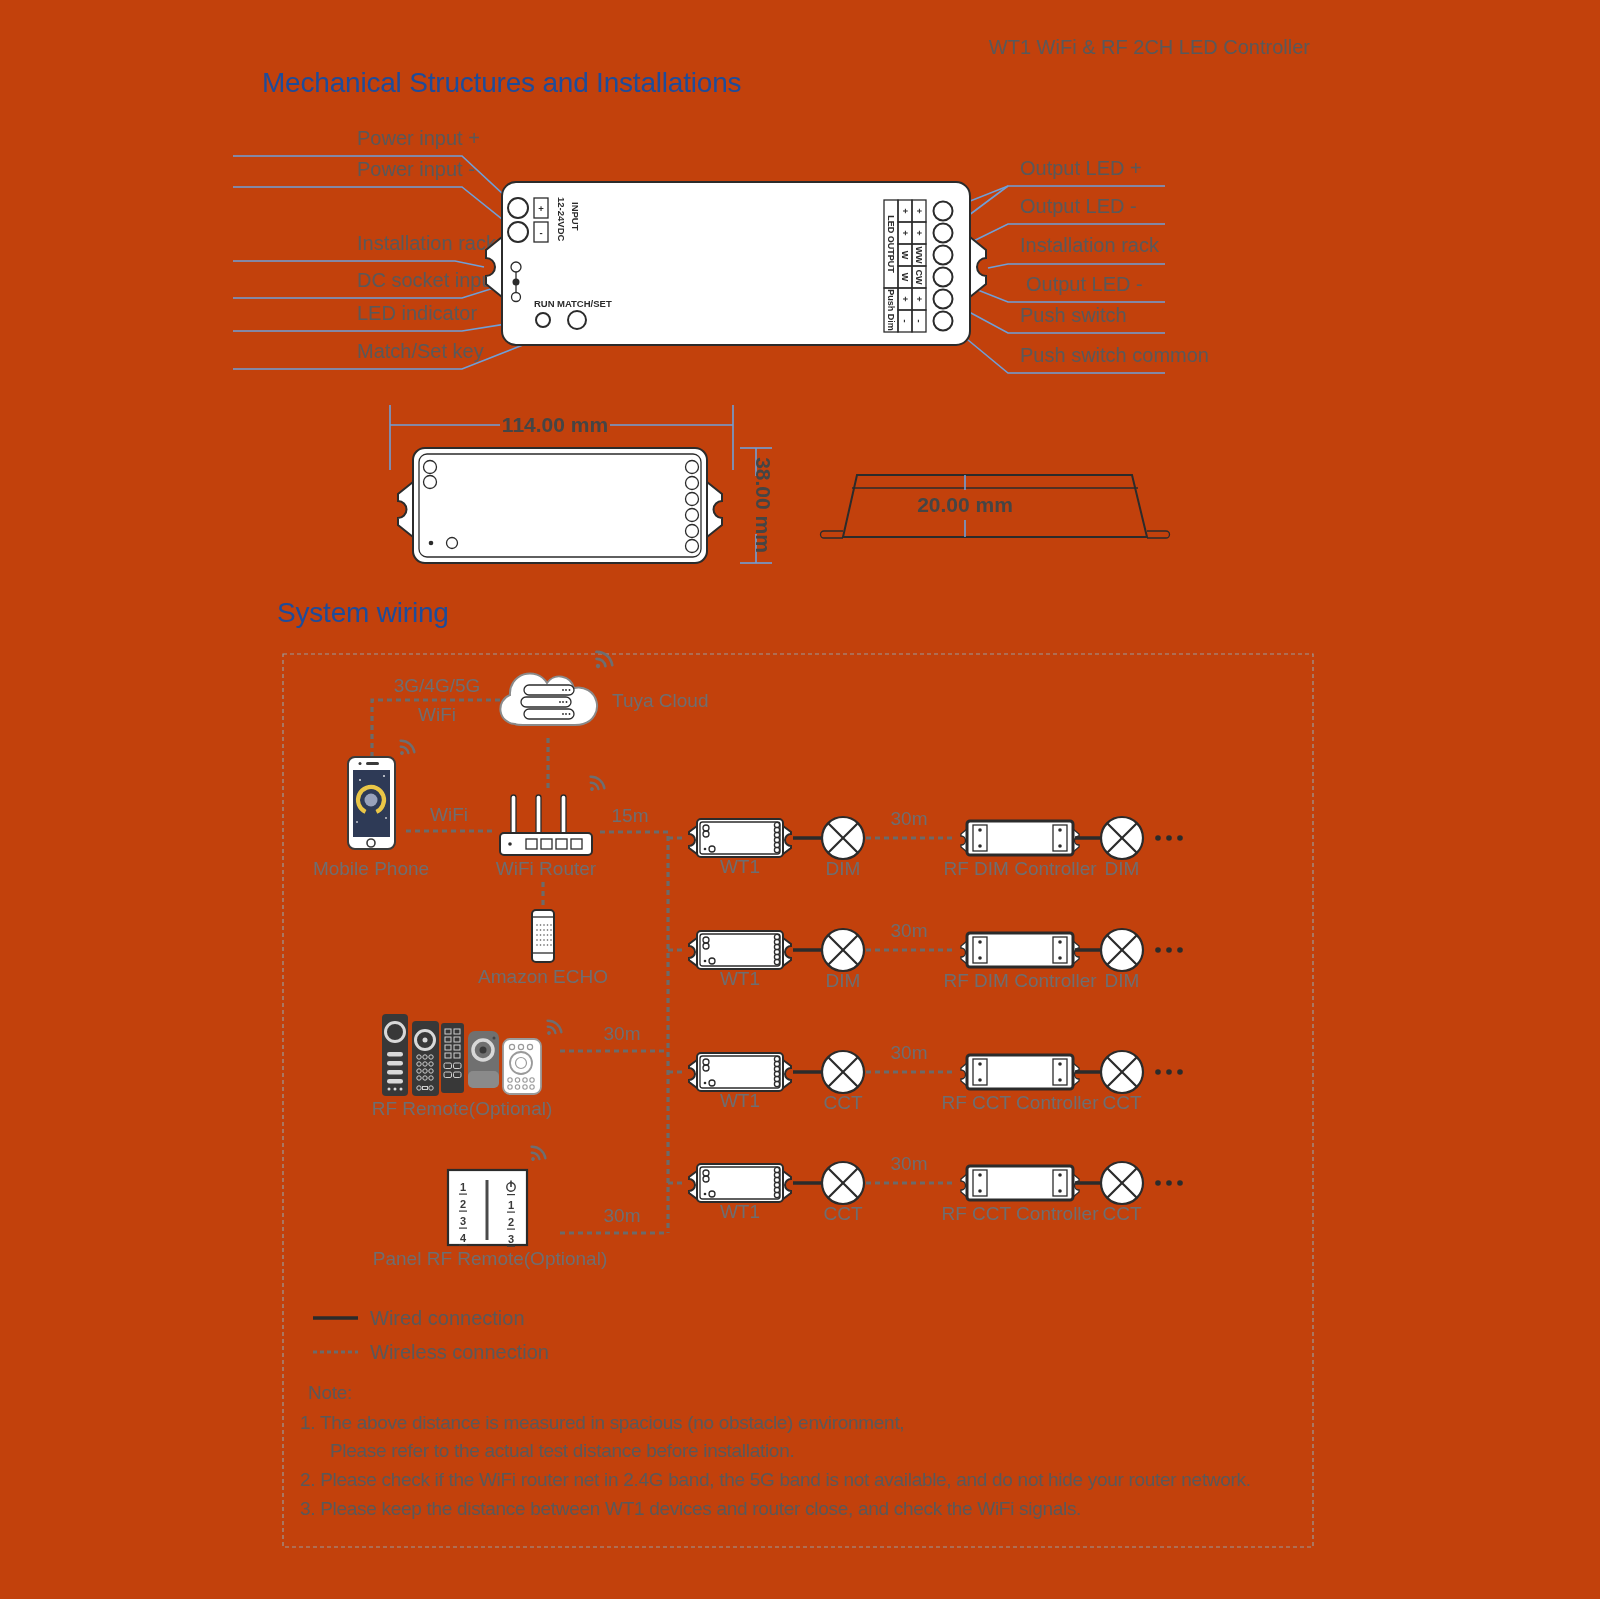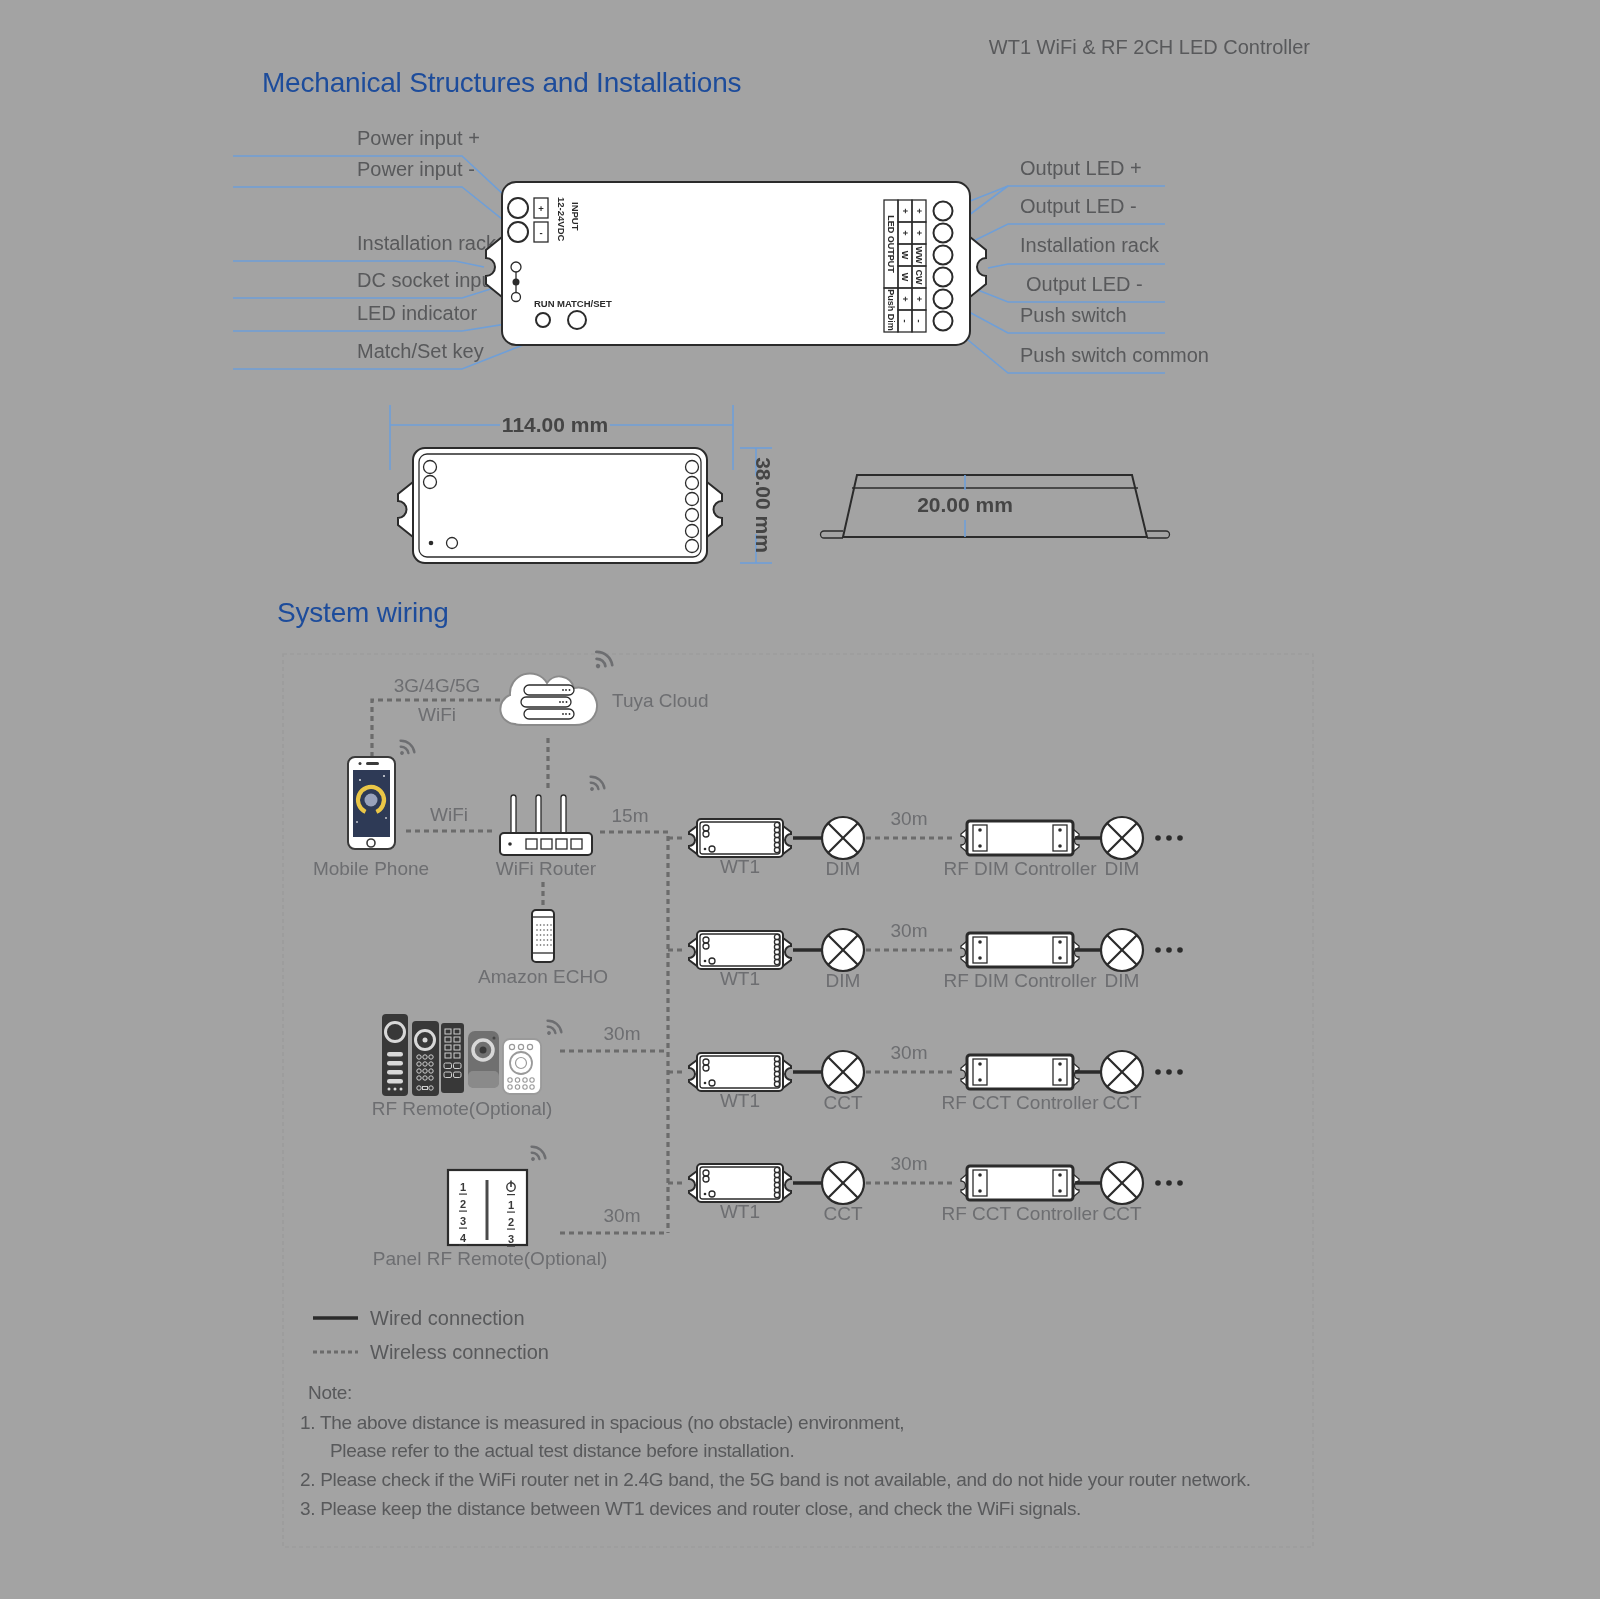--- a/index.html
+++ b/index.html
@@ -1,16 +1,16 @@
 <!DOCTYPE html>
 <html><head>
 <meta charset="utf-8">
 <style>
   html,body{margin:0;padding:0;background:#ffffff;}
-  .page{position:relative;width:1600px;height:1599px;background:#a3a3a3;overflow:hidden;
+  .page{position:relative;width:1600px;height:1599px;background:#c2410c;overflow:hidden;
         font-family:"Liberation Sans",sans-serif;}
   svg{position:absolute;left:0;top:0;}
   text{font-family:"Liberation Sans",sans-serif;}
   .t20{font-size:20px;fill:#58595b;}
   .t19{font-size:19px;fill:#6d6e71;}
   .tc{text-anchor:middle;}
   .te{text-anchor:end;}
   .tiny{font-size:9.5px;font-weight:700;fill:#2b2b2b;}
   .cell{font-size:9px;font-weight:700;fill:#2b2b2b;text-anchor:middle;}
   .dim{font-size:21px;font-weight:600;fill:#454545;}

